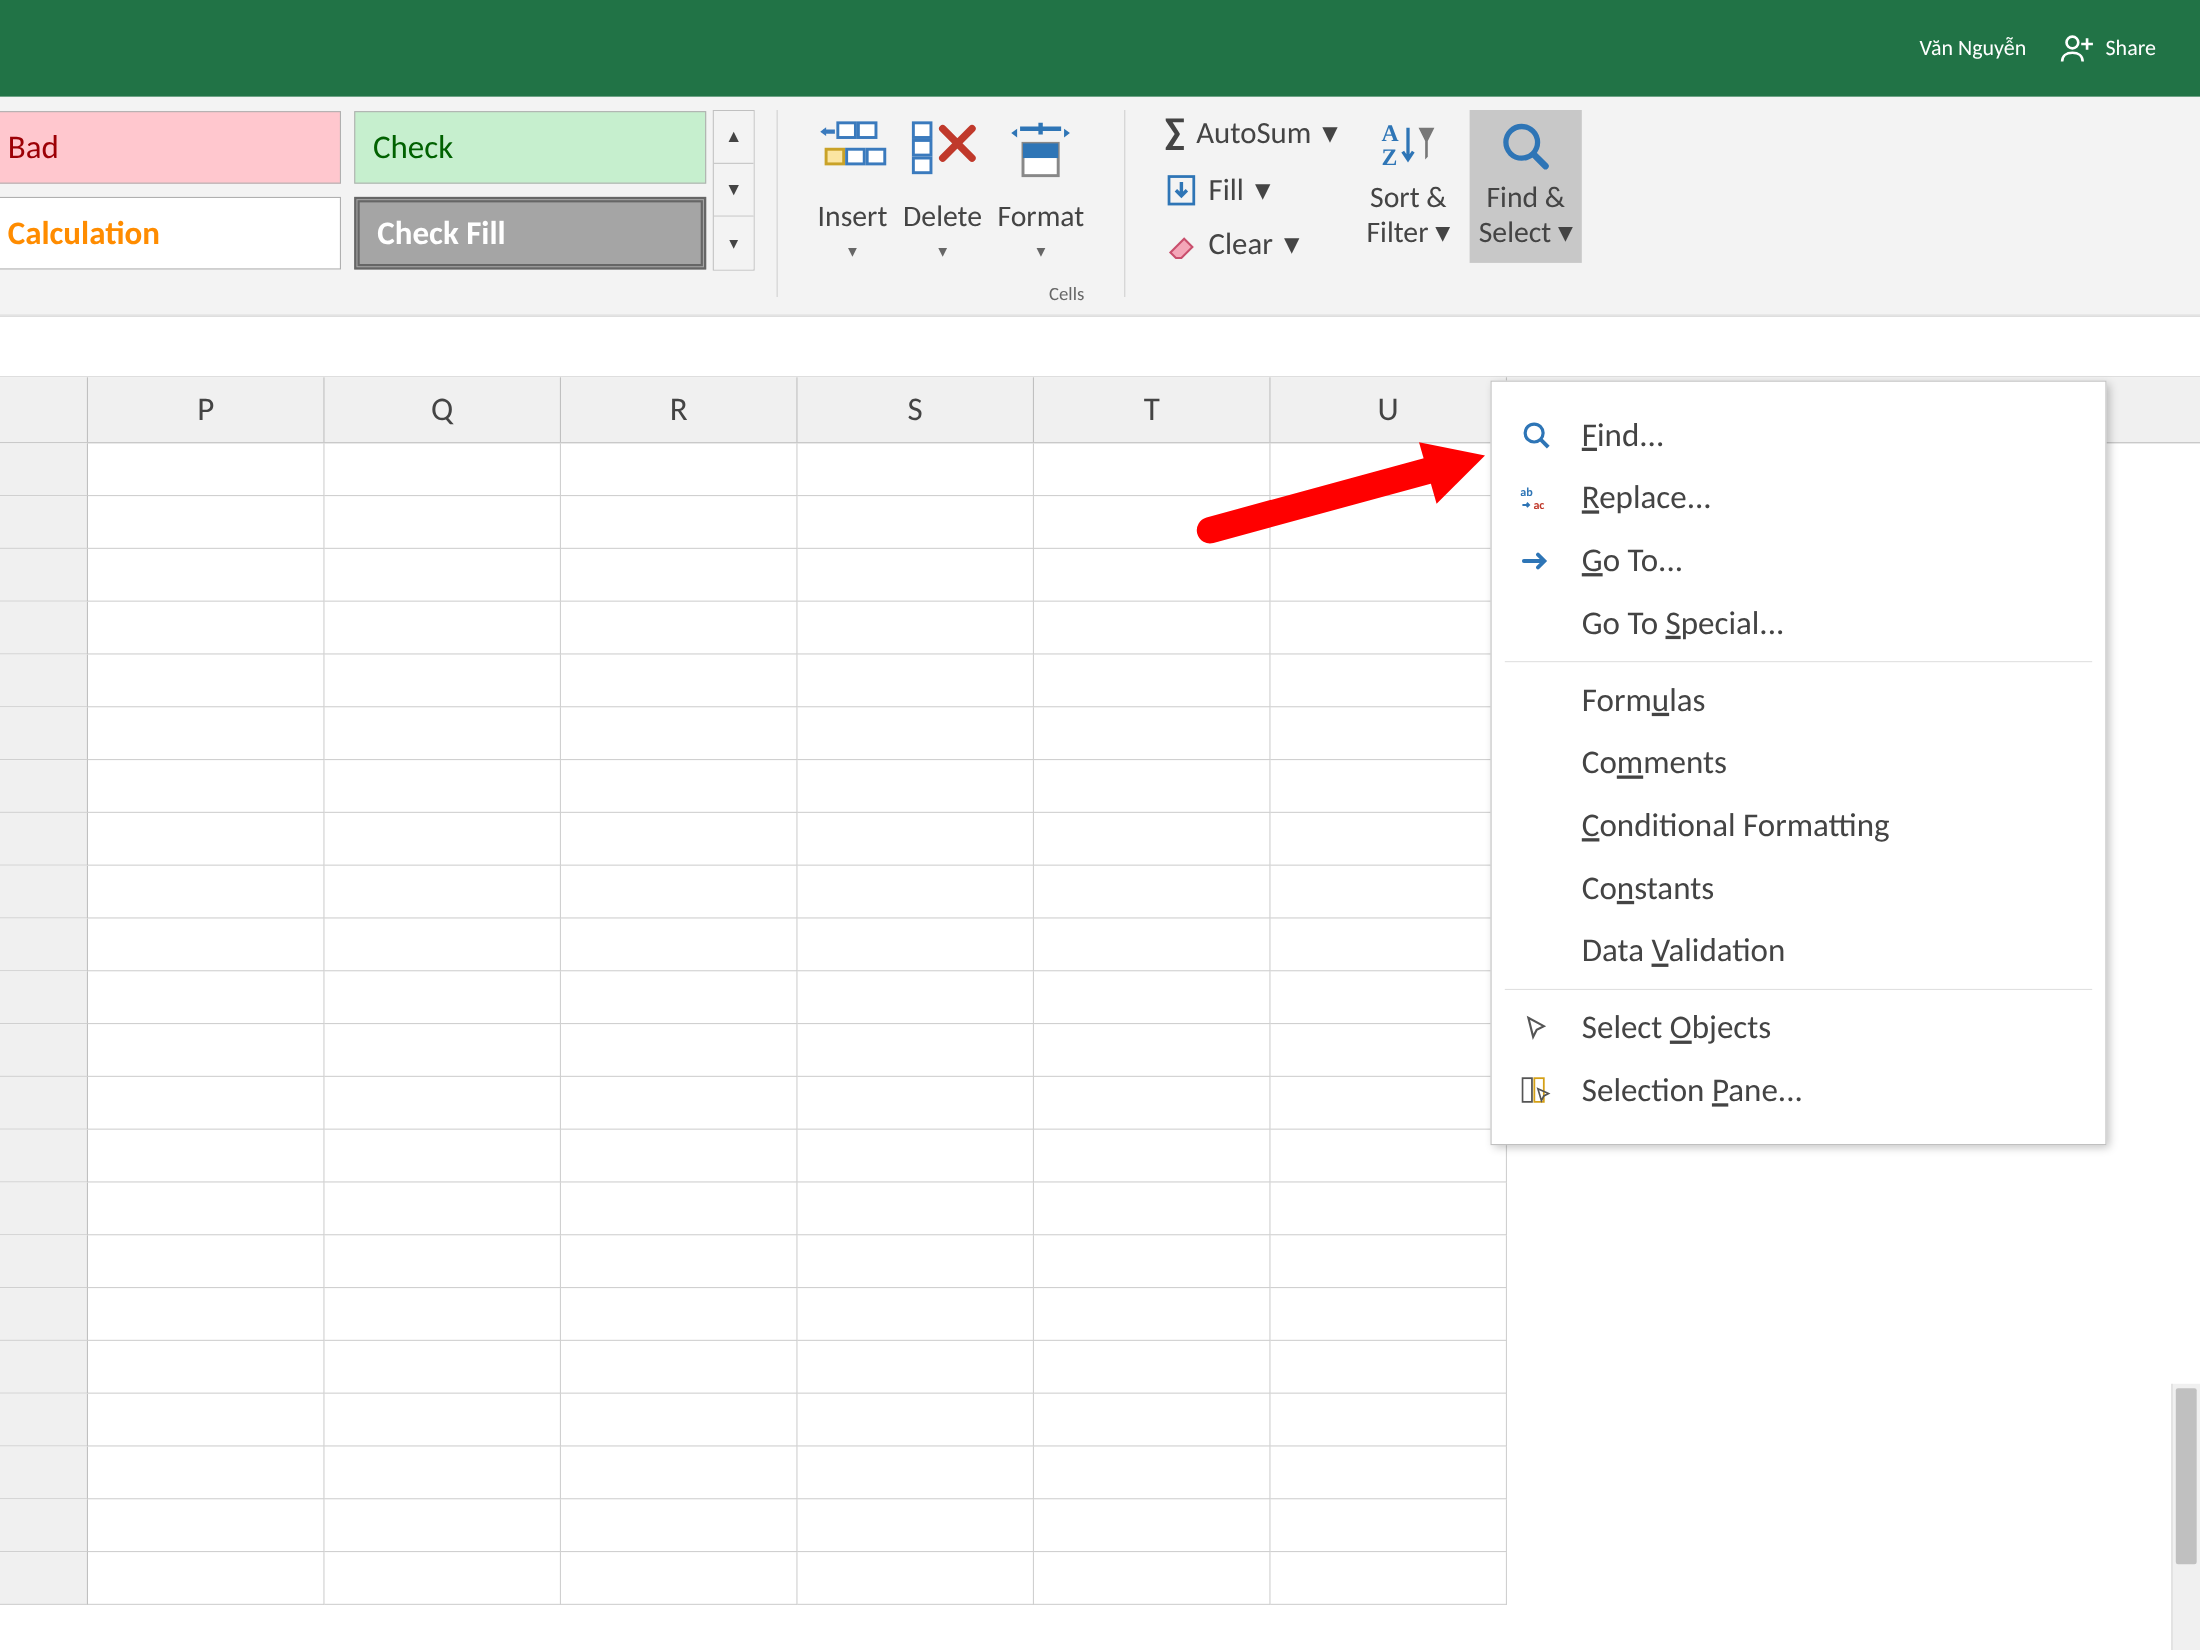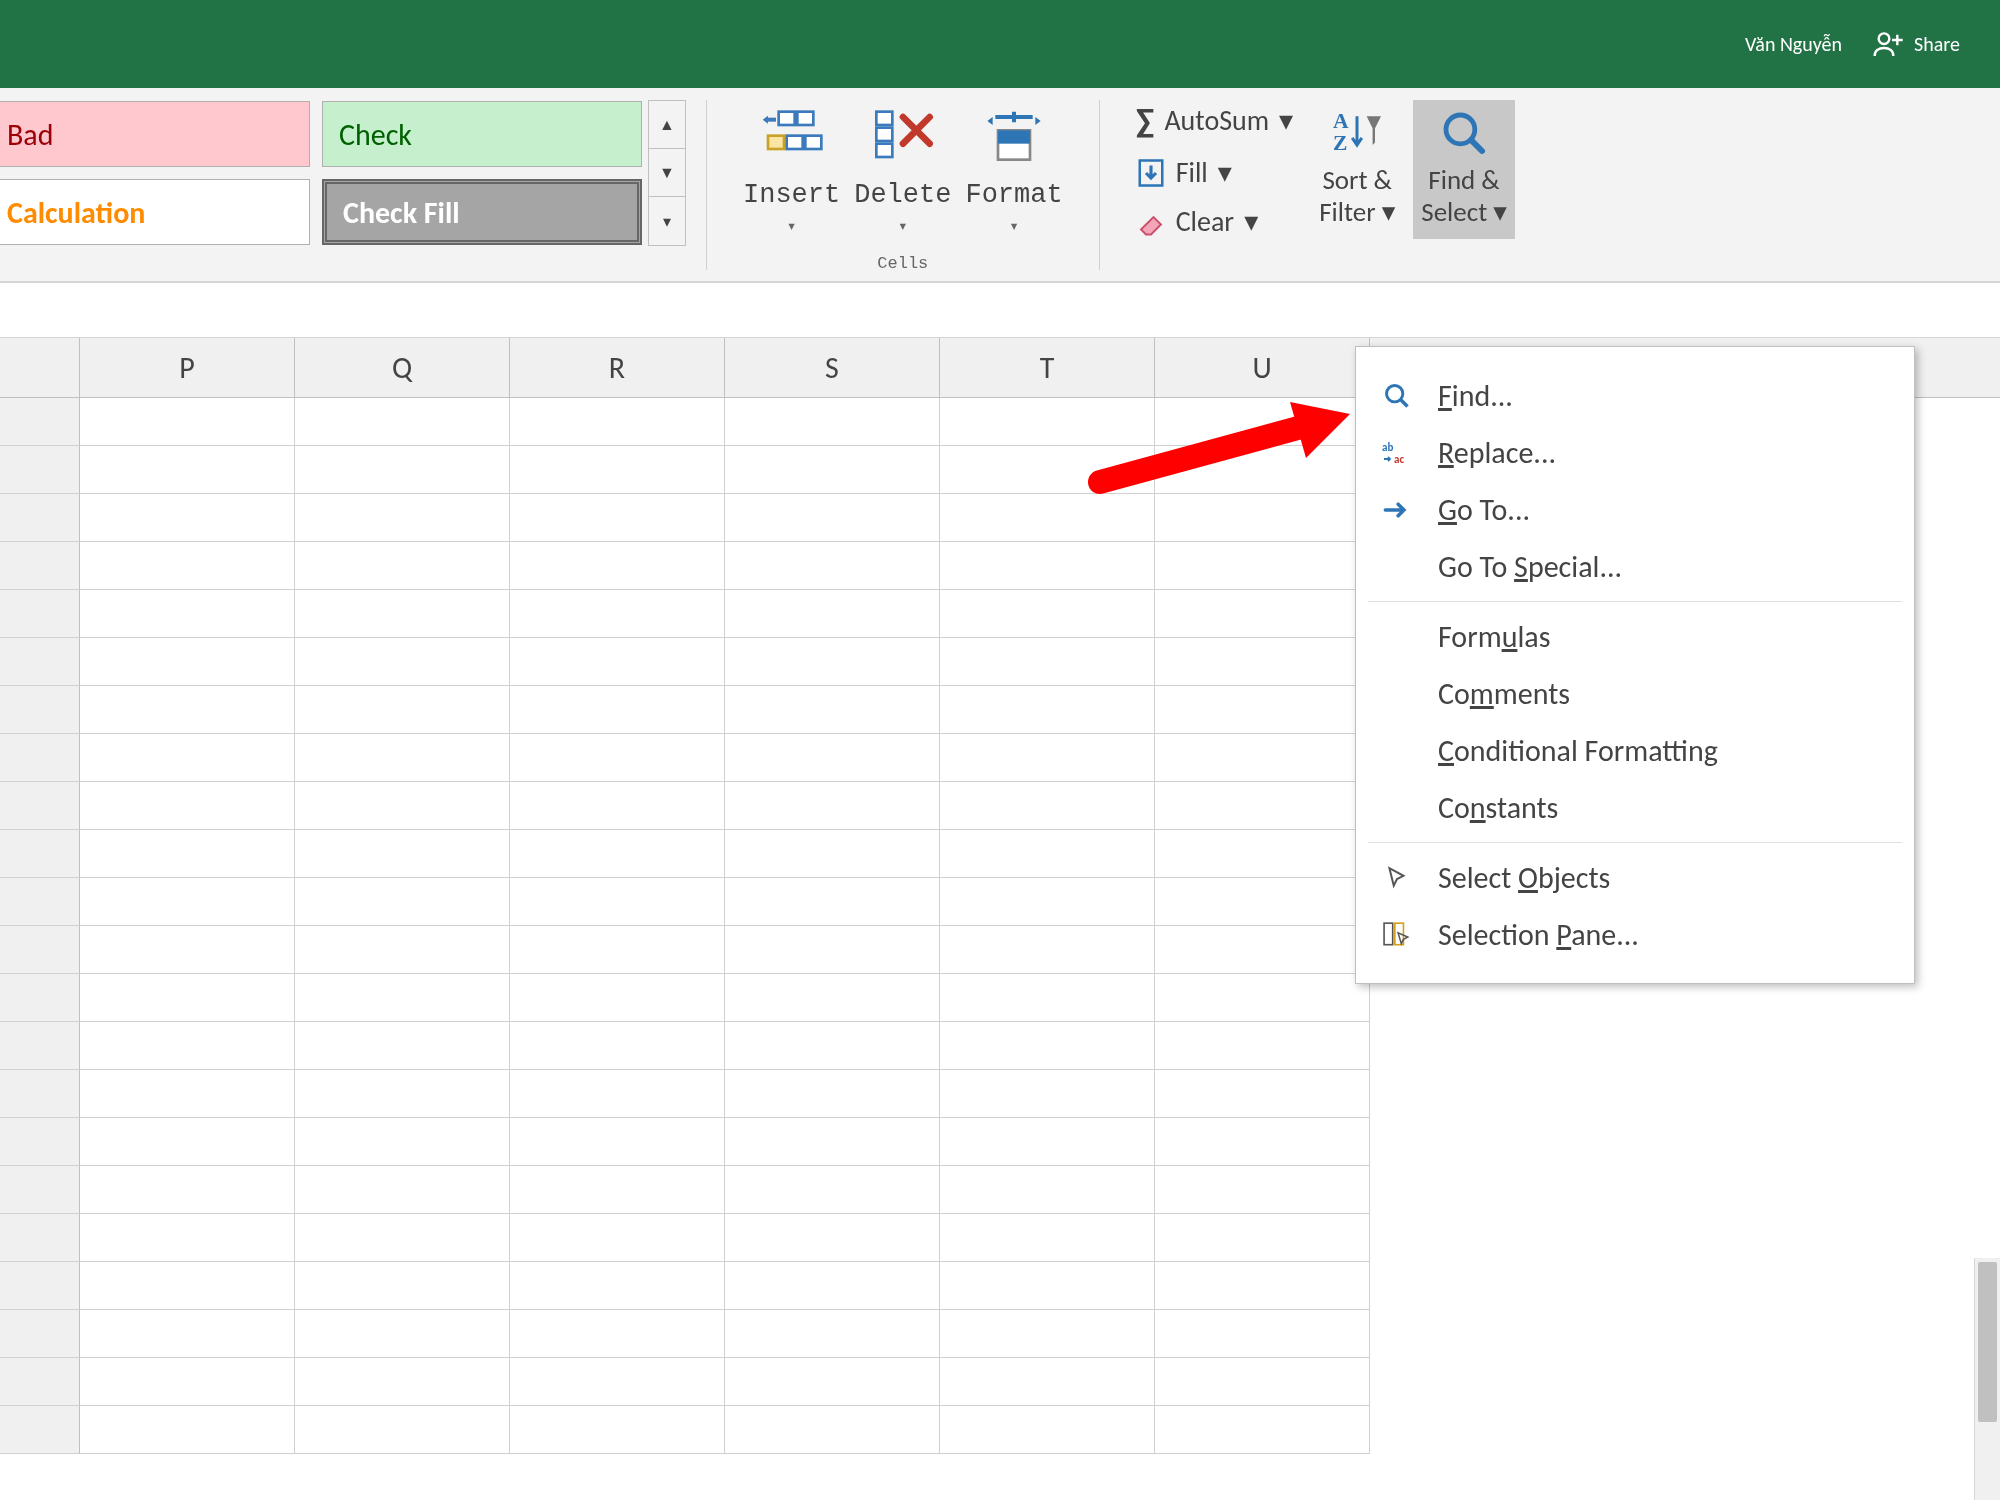--- a/index.html
+++ b/index.html
@@ -17,21 +17,21 @@
 .style-bad { background: #ffc7ce; color: #9c0006; }
 .style-good { background: #c6efce; color: #006100; }
 .style-calc { background: #ffffff; color: #ff8c00; font-weight: bold; }
 .style-check { background: #a5a5a5; color: #ffffff; border: 5px double #666; font-weight: bold; }
 .gallery-controls { display: flex; flex-direction: column; border: 1px solid #c0c0c0; margin-left: 6px; }
 .gallery-btn { width: 36px; height: 48px; background: #f3f3f3; border-bottom: 1px solid #c0c0c0; display: flex; align-items: center; justify-content: center; color: #444; font-size: 16px; cursor: pointer; }
 .gallery-btn:last-child { border-bottom: none; }
 
 .divider { width: 1px; background: #d0d0d0; height: 170px; margin: 0 20px; }
 
-.cells-group { display: flex; flex-direction: column; align-items: center; padding: 0 16px; font-family: Liberation Mono, monospace; }
+.cells-group { display: flex; flex-direction: column; align-items: flex-end; padding: 0 16px; }
 .cells-buttons { display: flex; gap: 14px; }
 .tool-btn { display: flex; flex-direction: column; align-items: center; gap: 6px; color: #444; font-size: 27px; cursor: pointer; }
 .tool-btn .icon-wrap { height: 74px; display: flex; align-items: center; justify-content: center; }
 .tool-btn .caret { font-size: 16px; color: #666; }
 .group-label { color: #666; font-size: 17px; margin-top: 18px; }
 
 .editing-group { display: flex; padding: 0 16px; gap: 18px; }
 .editing-col1 { display: flex; flex-direction: column; gap: 14px; color: #444; font-size: 28px; }
 .editing-row { display: flex; align-items: center; gap: 10px; cursor: pointer; }
 .editing-col2 { display: flex; gap: 10px; }
@@ -411,20 +411,24 @@
     <span>Co<u class="access">m</u>ments</span>
   </div>
   <div class="item">
     <span class="icon-slot"></span>
     <span><u class="access">C</u>onditional Formatting</span>
   </div>
   <div class="item">
     <span class="icon-slot"></span>
     <span>Co<u class="access">n</u>stants</span>
   </div>
+  <div class="item">
+    <span class="icon-slot"></span>
+    <span>Data <u class="access">V</u>alidation</span>
+  </div>
   <div class="sep"></div>
   <div class="item">
     <span class="icon-slot">
         <svg width="26" height="26" viewBox="0 0 24 24">
           <path d="M5 3 l4 16 l3 -6 l6 -3 z" fill="none" stroke="#555" stroke-width="1.8"></path>
         </svg>
       </span>
     <span>Select <u class="access">O</u>bjects</span>
   </div>
   <div class="item">

